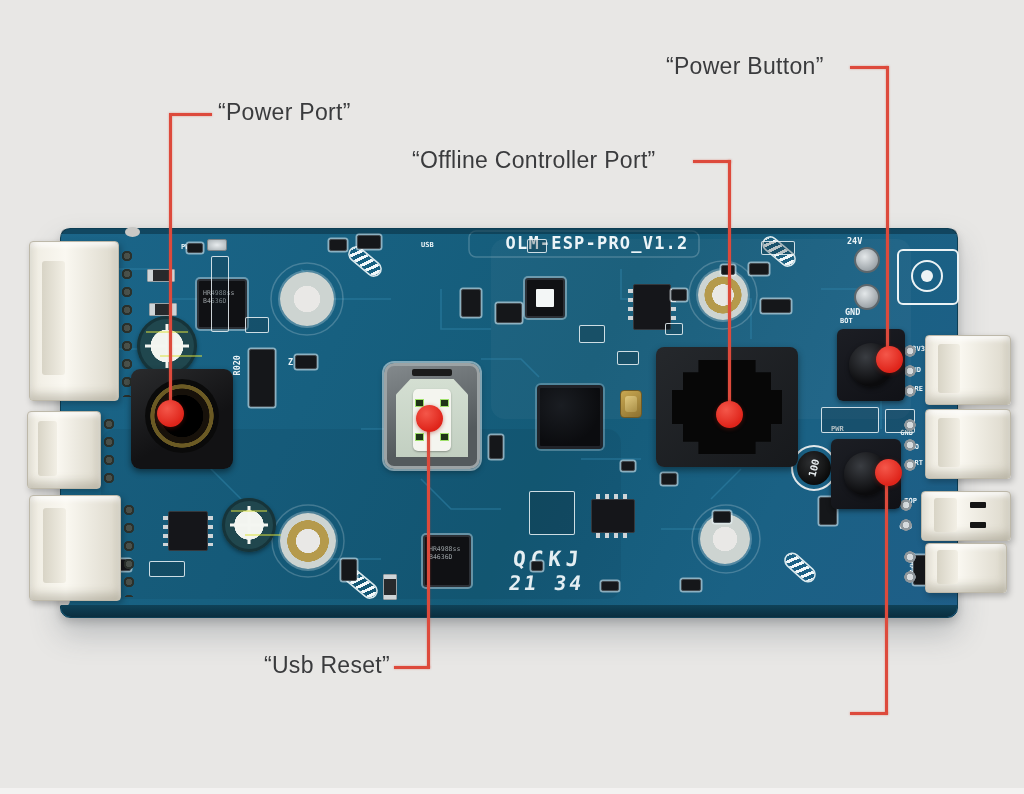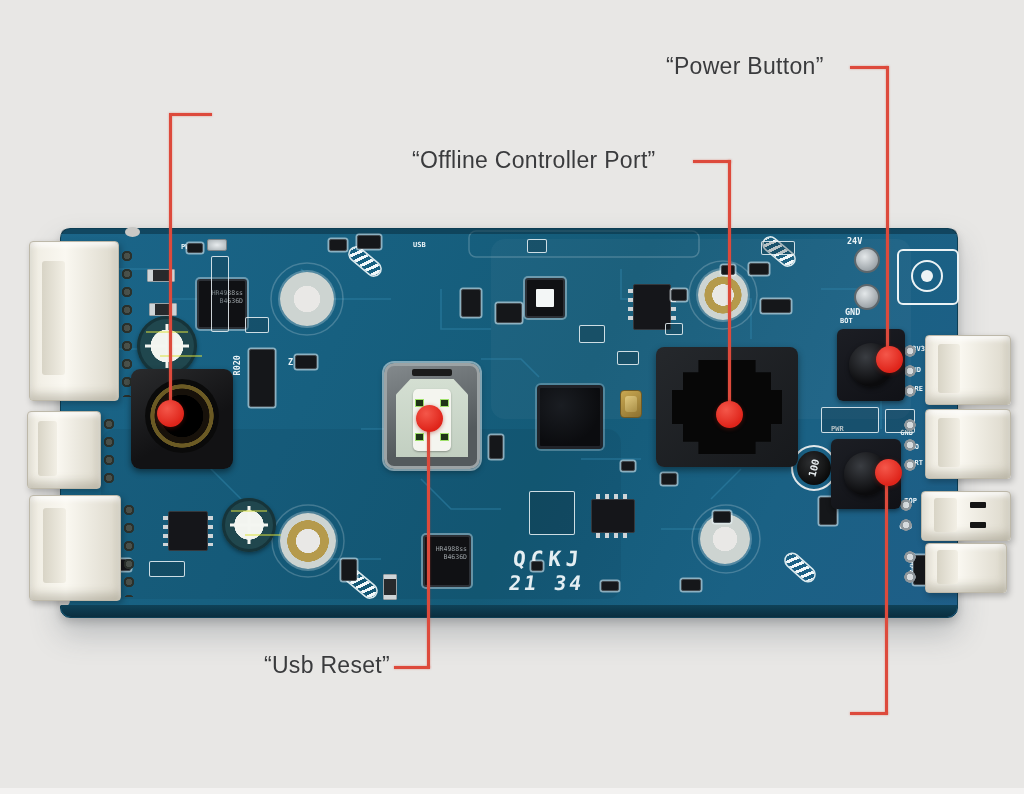--- a/index.html
+++ b/index.html
@@ -33,21 +33,21 @@
   .res.v{background:linear-gradient(180deg,#cfd5d8 0 18%,#27292c 18% 82%,#cfd5d8 82%);}
   .sbox{display:block;border:1.5px solid rgba(238,247,250,.85);border-radius:2px;background:rgba(10,30,40,.25);}
   .led{display:block;background:radial-gradient(#e8ecee,#aab2b6);border:1px solid #7c8488;border-radius:2px;}
   .hole{display:block;border-radius:50%;background:radial-gradient(circle,#e9e8e6 0 34%,#cdd4d1 35% 78%,#9fb3ba 79% 92%,rgba(20,60,80,.4) 93%);box-shadow:0 0 0 2px rgba(255,255,255,.25);}
   .hole.gold{background:radial-gradient(circle,#e9e8e6 0 30%,#b59a4c 31% 52%,#cdd4d1 53% 80%,#9fb3ba 81% 93%,rgba(20,60,80,.4) 94%);}
   .ecap{display:block;border-radius:50%;background:radial-gradient(circle,#f2f4ef 0 38%,#20474e 39% 100%);box-shadow:inset 0 0 0 3px #16343a,0 2px 4px rgba(0,0,0,.4);}
   .ecap:before{content:"";position:absolute;left:50%;top:14%;width:3px;height:72%;background:#f4f6f1;transform:translateX(-50%);}
   .ecap:after{content:"";position:absolute;top:50%;left:14%;height:3px;width:72%;background:#f4f6f1;transform:translateY(-50%);box-shadow:0 -14px 0 -1px #dce23e,14px 10px 0 -1px #dce23e;}
   .qfn{display:block;background:#101114;border:2px solid #2c3036;border-radius:3px;box-shadow:0 0 0 2px rgba(230,240,245,.4);}
   .qfn .win{left:50%;top:50%;width:18px;height:18px;background:#f3f6f6;transform:translate(-50%,-50%);border-radius:1px;}
-  .marking{color:#9aa0a4;font-family:"DejaVu Sans Mono",monospace;font-size:6.5px;line-height:1.25;white-space:pre-line;left:4px;top:8px;right:2px;text-align:right;}
+  .marking{color:#9aa0a4;font-family:"DejaVu Sans Mono",monospace;font-size:6.5px;line-height:1.25;white-space:pre-line;left:4px;top:8px;right:2px;text-align:left;}
   .soic{display:block;background:#15161a;border:1px solid #34383d;border-radius:2px;}
   .soic:before,.soic:after{content:"";position:absolute;top:4px;bottom:4px;width:5px;
       background:repeating-linear-gradient(180deg,#cfd5d8 0 4px,transparent 4px 9px);}
   .soic:before{left:-6px;} .soic:after{right:-6px;}
   .soic.h:before,.soic.h:after{top:auto;bottom:auto;left:4px;right:4px;width:auto;height:5px;
       background:repeating-linear-gradient(90deg,#cfd5d8 0 4px,transparent 4px 9px);}
   .soic.h:before{top:-6px;} .soic.h:after{bottom:-6px;}
   .qfp{display:block;background:radial-gradient(circle at 35% 30%,#1a1d22,#0b0c0f 70%);border:3px solid #202329;border-radius:4px;box-shadow:0 0 0 2px rgba(220,235,242,.28);}
   .xtal{display:block;background:linear-gradient(145deg,#c9a851,#8c7130);border:1px solid #6e5a26;border-radius:4px;}
   .xtal i{left:4px;top:5px;right:4px;bottom:5px;background:linear-gradient(145deg,#e0c87e,#a98f47);border-radius:3px;}
@@ -128,21 +128,22 @@
           <circle cx="662" cy="66" r="34"></circle>
         <circle cx="247" cy="312" r="36"></circle>
           <circle cx="665" cy="310" r="34"></circle>
         <rect x="408" y="2" width="230" height="26" rx="7"></rect>
       </g>
     </svg>
 
     <div class="board-top"></div>
 
     <span class="silk t6" style="left:120px;top:15px">PWR</span>
-    <span class="silk t6" style="left:352px;top:13px">USB</span>
+    <span class="silk t6" style="left:360px;top:13px">USB</span>
+    <span class="silk title" style="left:430px;top:6px;width:212px;text-align:center">OLM-ESP-PRO_V1.2</span>
     <span class="silk t8" style="left:786px;top:8px">24V</span>
     <span class="silk t8" style="left:784px;top:79px">GND</span>
     <span class="silk t8 vert" style="left:172px;top:126px">R020</span>
     <span class="silk t8" style="left:227px;top:129px">Z</span>
     <span class="silk t6" style="left:779px;top:89px">BOT</span>
     <span class="silk t6" style="left:770px;top:197px">PWR</span>
     <span class="silk maker" style="left:452px;top:320px">QCKJ</span>
     <span class="silk dcode" style="left:448px;top:344px">21 34</span>
 
     <span class="silk t6" style="left:838px;top:117px;width:26px;text-align:right">3V3</span>
@@ -305,18 +306,19 @@
   <i class="lead" style="left:394px;top:666px;width:36px;height:3px"></i>
   <i class="lead" style="left:885px;top:472px;width:3px;height:242px"></i>
   <i class="lead" style="left:850px;top:712px;width:38px;height:3px"></i>
 
   <i class="dot" style="left:157px;top:400px"></i>
   <i class="dot" style="left:716px;top:401px"></i>
   <i class="dot" style="left:876px;top:346px"></i>
   <i class="dot" style="left:416px;top:405px"></i>
   <i class="dot" style="left:875px;top:459px"></i>
 
+  <span class="lbl" style="left:218px;top:99px">“Power Port”</span>
   <span class="lbl" style="left:412px;top:147px">“Offline Controller Port”</span>
   <span class="lbl" style="left:666px;top:53px">“Power Button”</span>
   <span class="lbl" style="left:264px;top:652px">“Usb Reset”</span>
 
   <i class="floor"></i>
 </div>
 
 </body></html>

